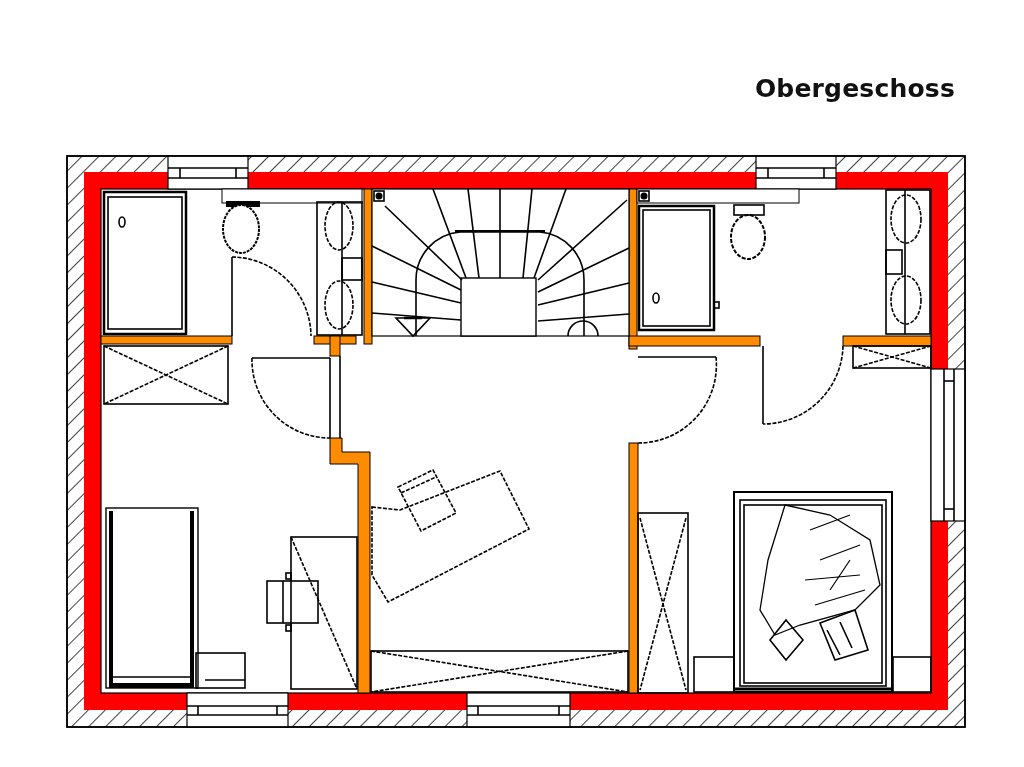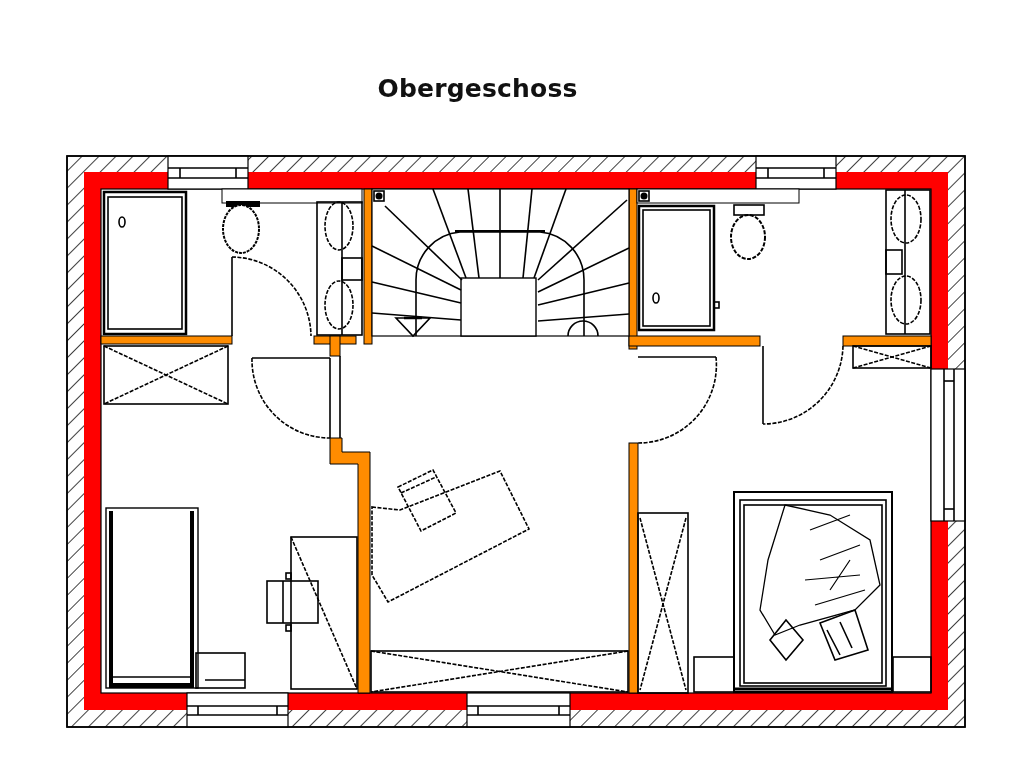--- a/index.html
+++ b/index.html
@@ -1,18 +1,18 @@
 <!DOCTYPE html>
 <html><head>
 <meta charset="utf-8">
 <style>
   html, body { margin: 0; padding: 0; background: #ffffff; }
   body { width: 1024px; height: 767px; position: relative; overflow: hidden; font-family: "DejaVu Sans", sans-serif; }
   .title {
-    position: absolute; left: 0; top: 74px; width: 955px; text-align: center;
+    position: absolute; left: 0; top: 74px; width: 955px; text-align: right;
     font-family: "DejaVu Sans", sans-serif; font-weight: bold; font-size: 25px; color: #111;
     letter-spacing: 0.2px;
   }
   svg.plan { position: absolute; left: 0; top: 0; }
   .thin { stroke: #000; stroke-width: 1.6; fill: none; }
   .dash { stroke: #000; stroke-width: 1.6; fill: none; stroke-dasharray: 4 1.5; }
   .fx { stroke: #000; stroke-width: 1.4; fill: #fff; }
 </style>
 </head>
 <body>

